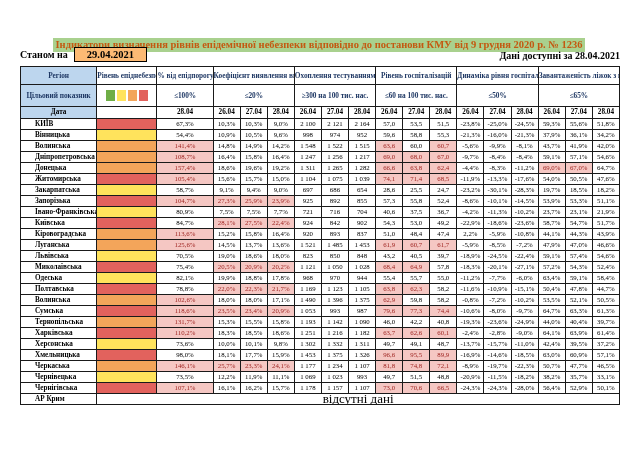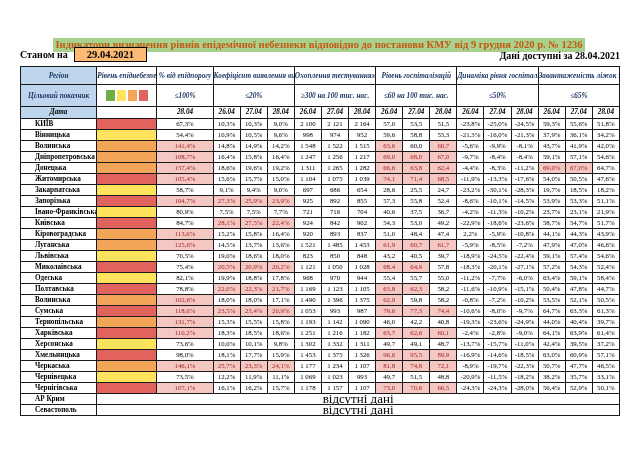--- a/index.html
+++ b/index.html
@@ -6,21 +6,21 @@
   body{width:638px;height:452px;font-family:"Liberation Serif","DejaVu Serif",serif;position:relative;overflow:hidden;}
   .page{position:absolute;inset:0;}
   .title-wrap{position:absolute;top:34px;left:0;width:638px;text-align:center;}
   .title-wrap span{display:inline-block;background:#A9D18E;color:#C45911;font-weight:bold;font-size:10.5px;line-height:12px;padding:1px 3px;}
   .meta{position:absolute;top:47px;left:20px;width:600px;display:flex;justify-content:space-between;align-items:flex-end;gap:46px;}
   .meta-left{display:flex;align-items:center;font-weight:bold;font-size:10px;color:#000;}
   .asof-box{background:#fdba74;border:1px solid #000;font-size:10.5px;font-weight:bold;padding:1px 12px;margin-left:6px;}
   .meta-right{font-weight:bold;font-size:10px;color:#000;padding-bottom:1px;}
   table{position:absolute;top:66px;left:20px;width:600px;border-collapse:collapse;table-layout:fixed;}
   th,td{border:1px solid #1a1a1a;padding:0;text-align:center;vertical-align:middle;overflow:hidden;white-space:nowrap;}
-  thead th{font-weight:bold;color:#1F3864;background:#fff;font-style:italic;}
+  thead th{font-weight:bold;color:#1F3864;background:#fff;}
   tr.h1 th{font-size:7.3px;line-height:8px;height:17px;}
   tr.h2 th{font-size:7.3px;line-height:8px;height:21px;}
   tr.h3 th{font-size:7.2px;line-height:9px;height:11px;color:#000;}
   th.lbl{background:#BDD6EE;color:#1F3864;}
   td.region{font-weight:bold;font-size:7.2px;text-align:left;padding-left:14px;color:#000;}
   tbody td{height:10px;line-height:10px;font-size:6.8px;color:#000;}
   td.hl{background:#F5C7C3;color:#9C1F1C;}
   td.swatch{background:#fff;}
   td.nodata{font-size:13px;}
   .legend{display:flex;justify-content:center;gap:2px;}
@@ -613,19 +613,15 @@
           <td>-24,3%</td>
           <td>-28,0%</td>
           <td>56,4%</td>
           <td>52,9%</td>
           <td>50,1%</td>
         </tr>
         <tr>
           <td class="region">АР Крим</td>
           <td colspan="17" class="nodata">відсутні дані</td>
         </tr>
-        <tr>
-          <td class="region">Севастополь</td>
-          <td colspan="17" class="nodata">відсутні дані</td>
-        </tr>
       </tbody>
   </table>
 </div>
 
 </body></html>

